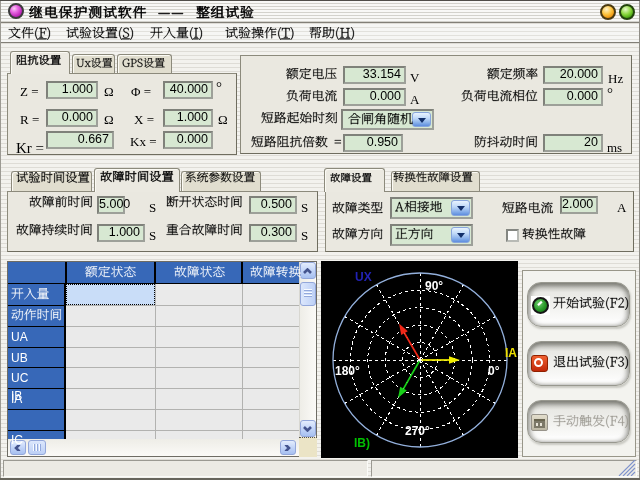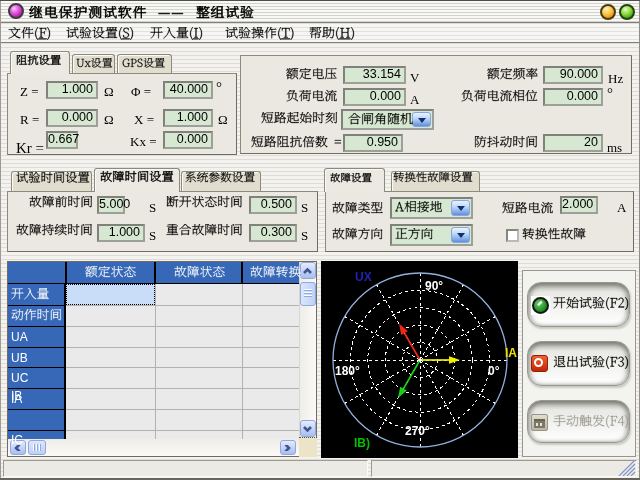--- a/index.html
+++ b/index.html
@@ -151,36 +151,36 @@
 <div class="ball" style="left:619px;top:4px;width:16px;height:16px;background:radial-gradient(circle at 38% 28%,#e6fac8 0%,#8ad63e 45%,#3f9e0a 80%,#2a7504 100%);border:2px solid #23430d"></div>
 
 <div class="panel" style="left:7px;top:73px;width:230px;height:82px"></div>
 <div class="tab sel" style="left:10px;top:51px;width:60px;height:23px"></div>
 <div class="tab" style="left:72px;top:54px;width:43px;height:19px"></div>
 <div class="tab" style="left:117px;top:54px;width:55px;height:19px"></div>
 <div class="fld" style="left:46px;top:81px;width:52px;height:18px">1.000</div>
     <div class="fld" style="left:163px;top:81px;width:50px;height:18px">40.000</div>
 <div class="fld" style="left:46px;top:109px;width:52px;height:18px">0.000</div>
     <div class="fld" style="left:163px;top:109px;width:50px;height:18px">1.000</div>
-<div class="fld" style="left:46px;top:131px;width:32px;height:18px">0.667</div>
+<div class="fld" style="left:46px;top:131px;width:68px;height:18px">0.667</div>
     <div class="fld" style="left:163px;top:131px;width:50px;height:18px">0.000</div>
 <div class="un" style="left:20px;top:84px;font-size:13px">Z =</div>
     <div class="un" style="left:131px;top:84px;font-size:13px">Φ =</div>
 <div class="un" style="left:20px;top:112px;font-size:13px">R =</div>
     <div class="un" style="left:134px;top:112px;font-size:13px">X =</div>
 <div class="un" style="left:16px;top:140px;font-size:15px">Kr =</div>
     <div class="un" style="left:130px;top:134px;font-size:13px">Kx =</div>
 <div class="un" style="left:104px;top:84px;font-size:13px">Ω</div>
     <div class="un" style="left:216px;top:79px;font-size:15px">°</div>
 <div class="un" style="left:104px;top:112px;font-size:13px">Ω</div>
     <div class="un" style="left:218px;top:112px;font-size:13px">Ω</div>
 
 <div class="panel" style="left:240px;top:55px;width:392px;height:99px"></div>
 <div class="fld" style="left:343px;top:66px;width:63px;height:18px">33.154</div>
-    <div class="fld" style="left:543px;top:66px;width:60px;height:18px">90.000</div>
+    <div class="fld" style="left:543px;top:66px;width:60px;height:18px">20.000</div>
 <div class="fld" style="left:343px;top:88px;width:63px;height:18px">0.000</div>
     <div class="fld" style="left:543px;top:88px;width:60px;height:18px">0.000</div>
 <div class="fld" style="left:343px;top:134px;width:60px;height:18px">0.950</div>
     <div class="fld" style="left:543px;top:134px;width:60px;height:18px">20</div>
 <div class="un" style="left:410px;top:70px;font-size:13px">V</div>
     <div class="un" style="left:608px;top:71px;font-size:13px">Hz</div>
 <div class="un" style="left:410px;top:92px;font-size:13px">A</div>
     <div class="un" style="left:607px;top:85px;font-size:15px">°</div>
 <div class="un" style="left:607px;top:140px;font-size:13px">ms</div>
 <div class="dd" style="left:341px;top:109px;width:93px;height:21px">

